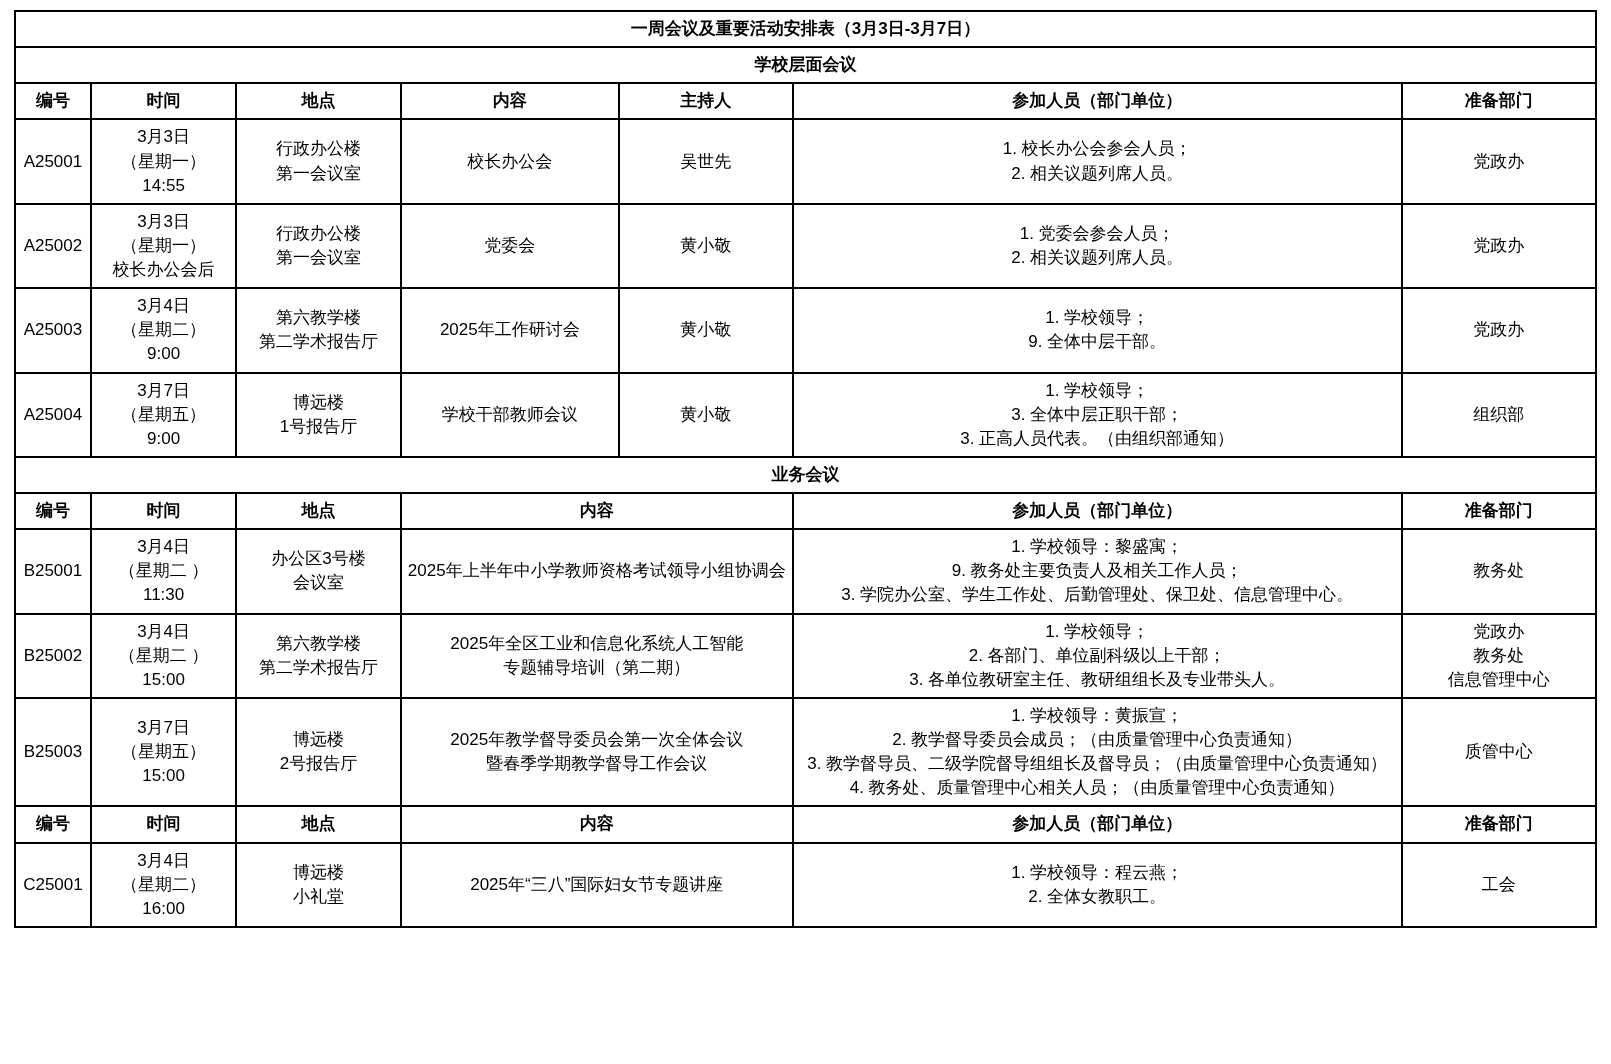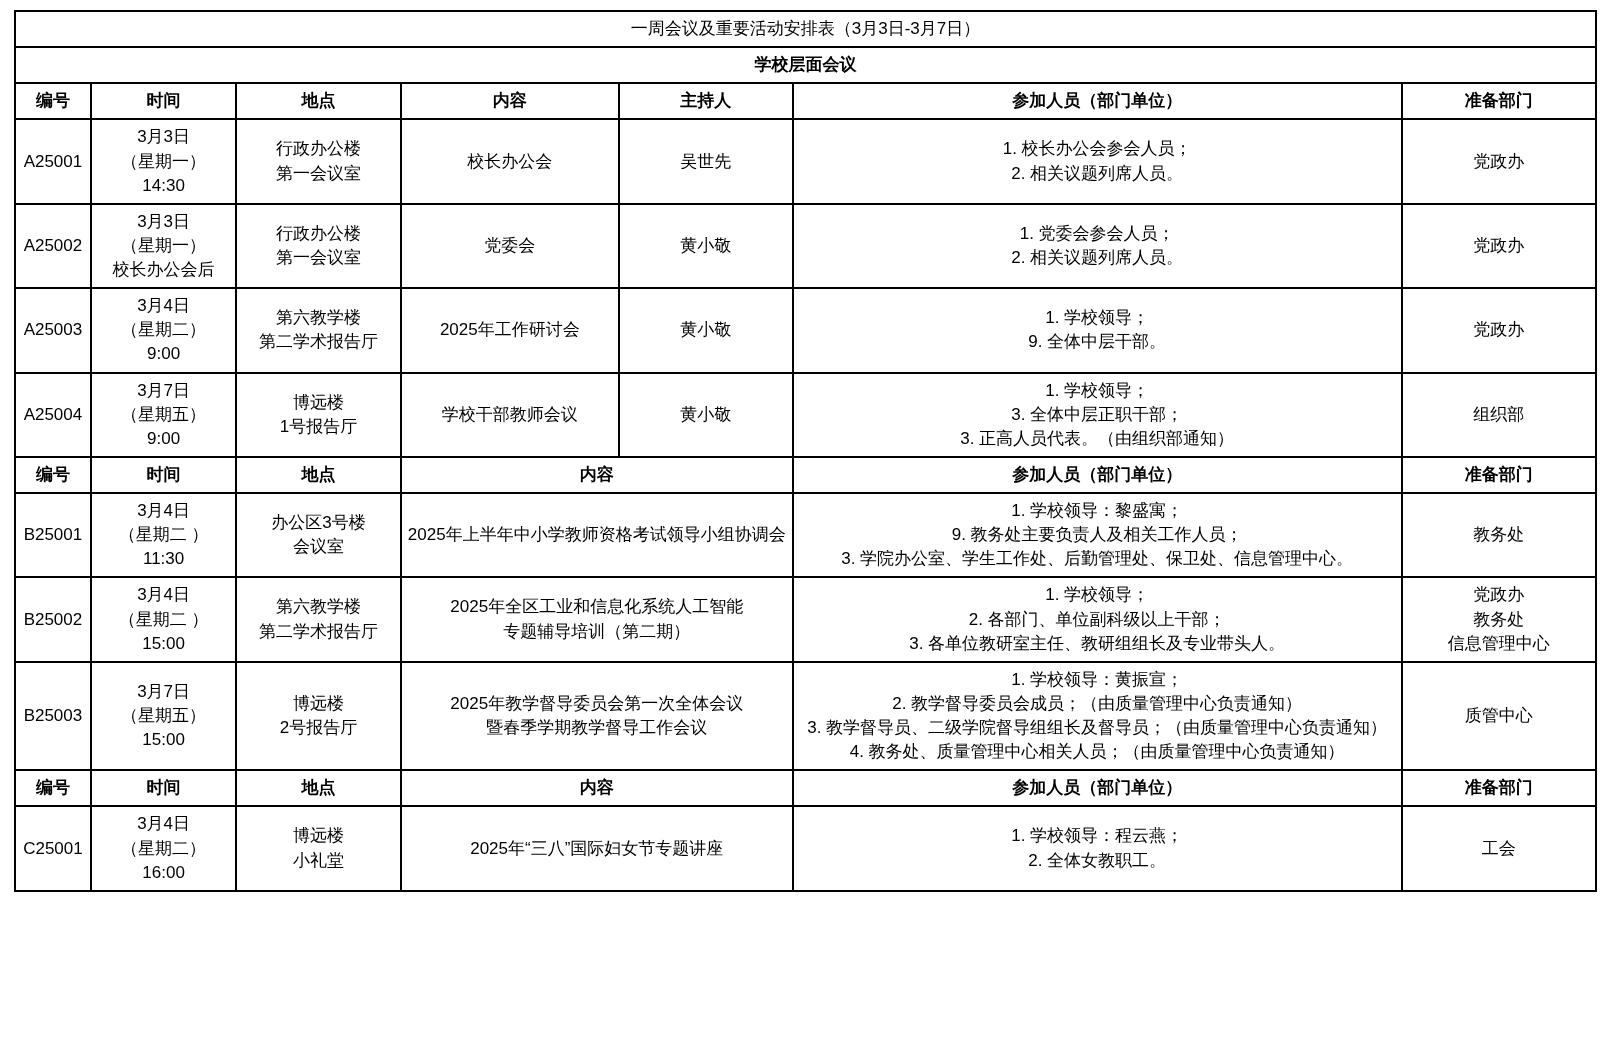--- a/index.html
+++ b/index.html
@@ -23,21 +23,21 @@
     text-align: center;
     vertical-align: middle;
     font-size: 17px;
     line-height: 1.42;
     padding: 5px 4px;
     overflow: hidden;
     word-break: break-all;
   }
   td.title-cell {
     font-size: 28px;
-    font-weight: normal;
+    font-weight: bold;
     padding: 5px 4px;
   }
   td.band-cell {
     font-size: 20px;
     font-weight: bold;
     padding: 15px 4px;
   }
   td.hdr-cell {
     font-size: 19px;
     font-weight: bold;
@@ -78,21 +78,21 @@
           <td class="hdr-cell" colspan="1">内容</td>
           <td class="hdr-cell" colspan="1">主持人</td>
           <td class="hdr-cell" colspan="1">参加人员（部门单位）</td>
           <td class="hdr-cell" colspan="1">准备部门</td>
         </tr>
         <tr>
           <td>A25001</td>
           <td>
             <div class="cell-line">3月3日</div>
             <div class="cell-line">（星期一）</div>
-            <div class="cell-line">14:30</div>
+            <div class="cell-line">14:55</div>
           </td>
           <td>
             <div class="cell-line">行政办公楼</div>
             <div class="cell-line">第一会议室</div>
           </td>
           <td colspan="1">
             <div class="cell-line">校长办公会</div>
           </td>
           <td>吴世先</td>
           <td class="participants-cell">
@@ -165,20 +165,23 @@
           </td>
           <td>黄小敬</td>
           <td class="participants-cell">
             <div class="cell-line"><span class="">1. 学校领导；</span></div>
             <div class="cell-line"><span class="">3. 全体中层正职干部；</span></div>
             <div class="cell-line"><span class="">3. 正高人员代表。（由组织部通知）</span></div>
           </td>
           <td>
             <div class="cell-line">组织部</div>
           </td>
+        </tr>
+        <tr>
+          <td class="band-cell" colspan="7">业务会议</td>
         </tr>
         <tr>
           <td class="hdr-cell" colspan="1">编号</td>
           <td class="hdr-cell" colspan="1">时间</td>
           <td class="hdr-cell" colspan="1">地点</td>
           <td class="hdr-cell" colspan="2">内容</td>
           <td class="hdr-cell" colspan="1">参加人员（部门单位）</td>
           <td class="hdr-cell" colspan="1">准备部门</td>
         </tr>
         <tr>

